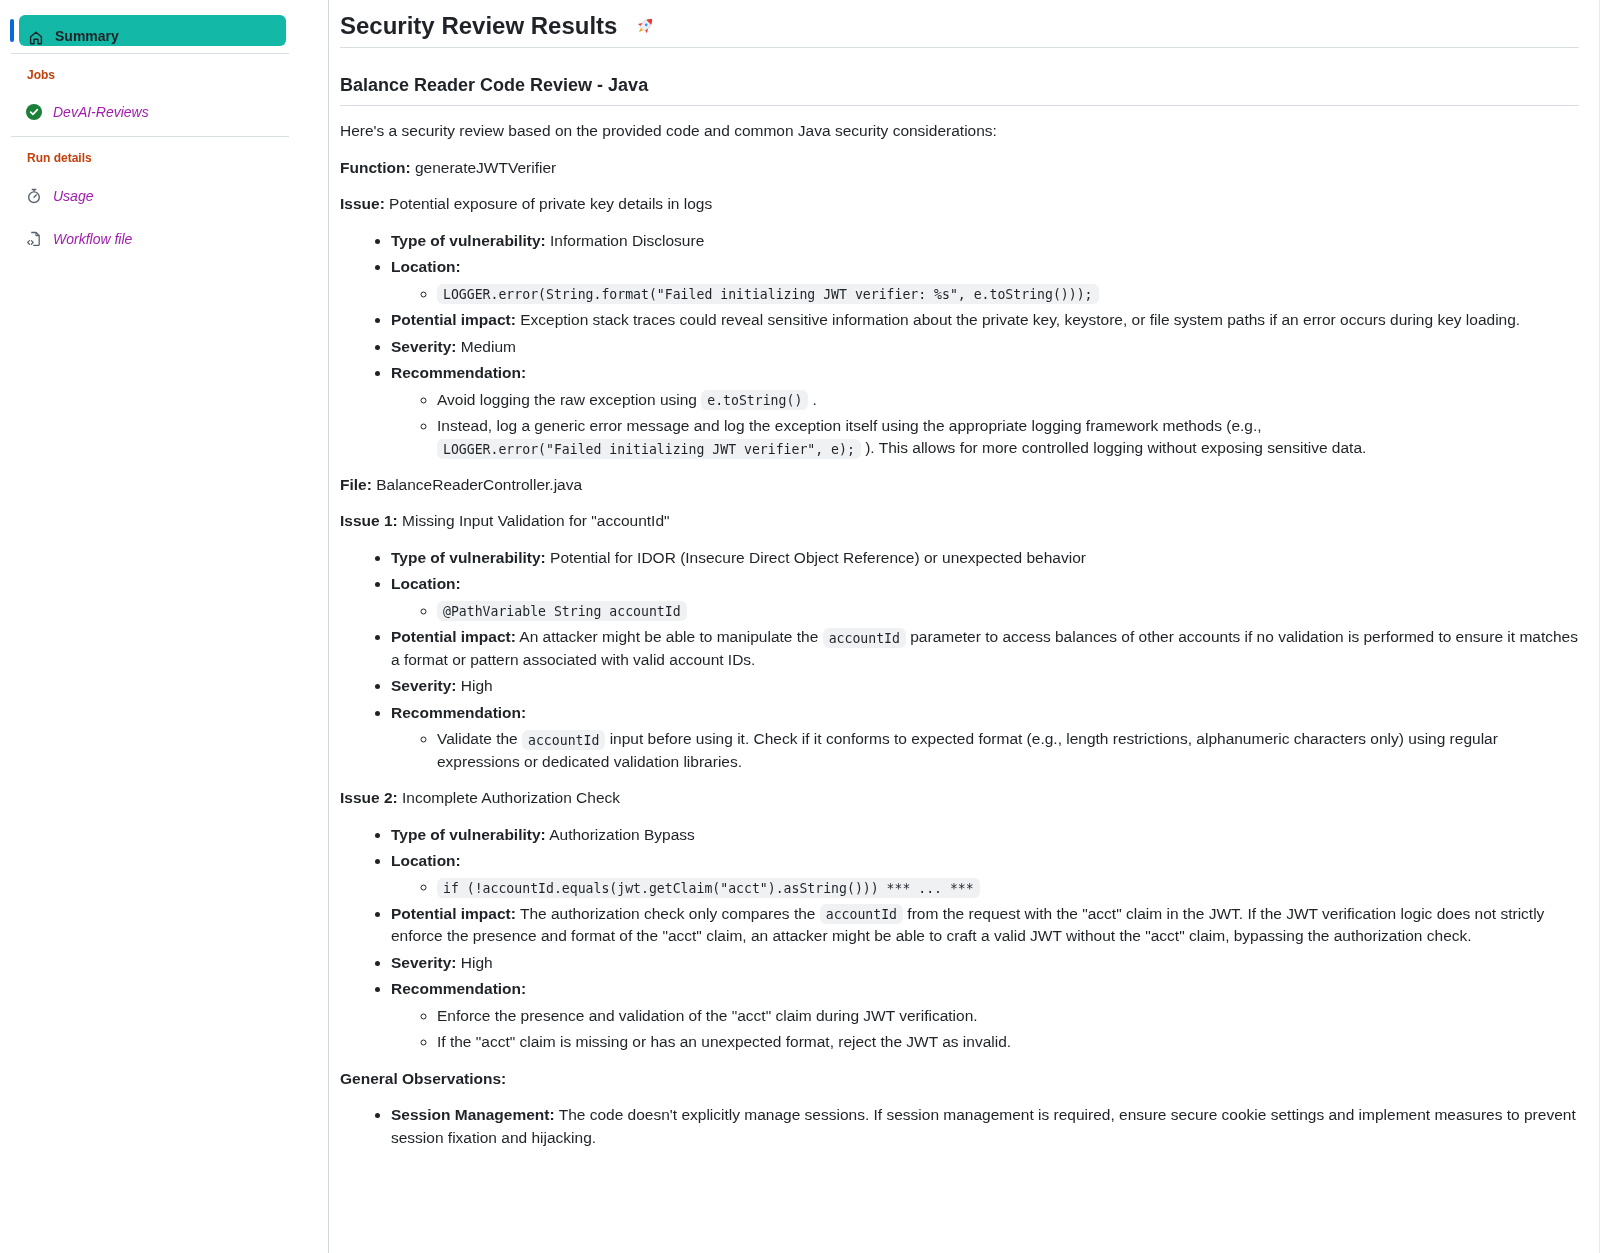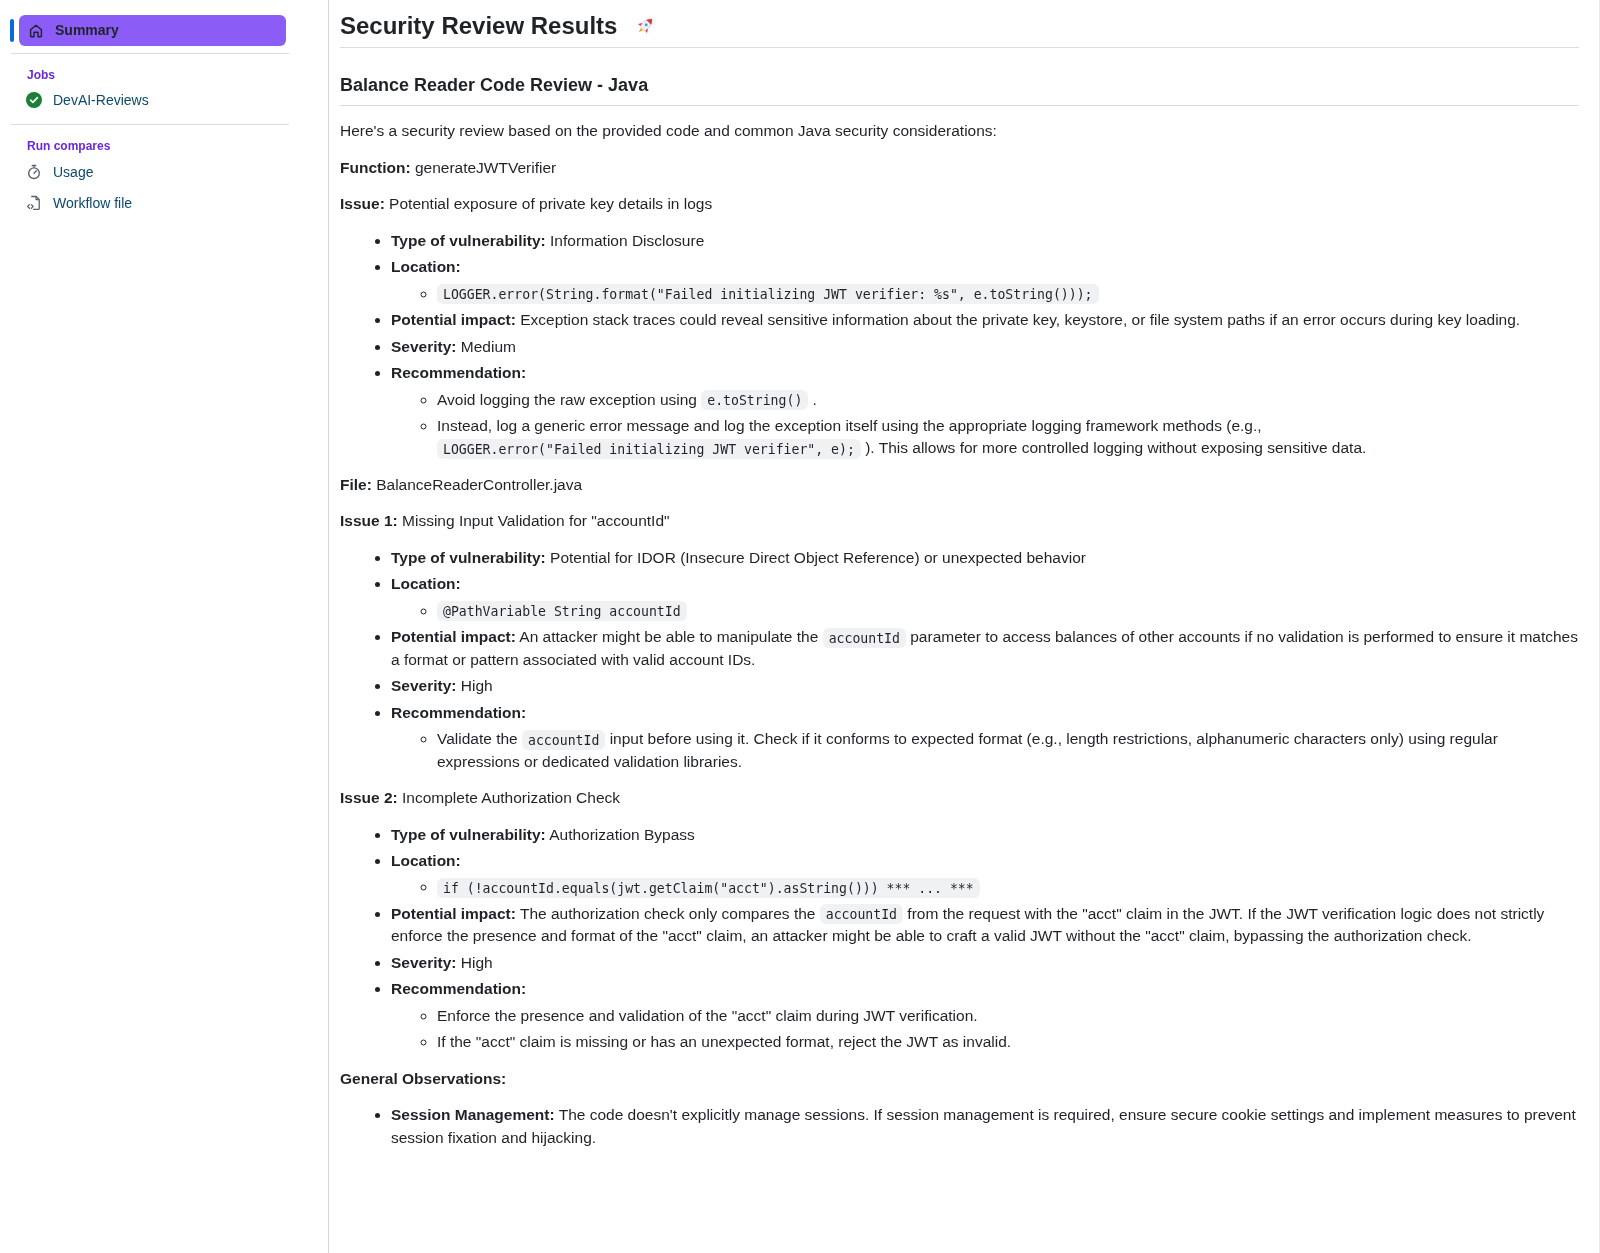--- a/index.html
+++ b/index.html
@@ -23,34 +23,34 @@
     padding-top: 15px;
     position: relative;
   }
   .accent-bar {
     position: absolute; left: 10px; top: 19px;
     width: 4px; height: 23px; border-radius: 2px;
     background: var(--accent, #0969da);
   }
   .summary-item {
     margin: 0 42px 0 19px; height: 31px;
-    background: #8b5cf6; border-radius: 6px;
-    display: flex; align-items: center; gap: 11px;
+    background: #14b8a6; border-radius: 6px;
+    display: flex; align-items: flex-end; gap: 11px;
     padding: 0 8px 0 9px;
     font-weight: 600; font-size: 14px; cursor: pointer;
   }
   .sidebar-divider { border: 0; border-top: 1px solid #d8dee4; margin: 7px 39px 0 11px; }
   .section-title {
     margin: 13px 0 0 27px;
-    font-size: 12px; font-weight: 600; color: #6d28d9;
+    font-size: 12px; font-weight: 600; color: #c2410c;
   }
   .side-item {
-    margin: 1px 0 0 26px; height: 30px;
+    margin: 13px 0 0 26px; height: 30px;
     display: flex; align-items: center; gap: 11px;
-    font-size: 14px; color: #0c4a6e; cursor: pointer;
+    font-size: 14px; color: #a21caf; cursor: pointer; font-style: italic;
   }
   .icon16 { width: 16px; height: 16px; flex: none; display: inline-flex; }
 
   
   .main { flex: 1 1 auto; padding: 0 20px 0 11px; overflow: hidden; }
   h1.page-title {
     font-size: 24px; font-weight: 700; line-height: 1.2;
     margin: 12px 0 0; padding-bottom: 6px;
     border-bottom: 1px solid #d8dee4;
     display: flex; align-items: center; gap: 17px;
@@ -102,21 +102,21 @@
             <path d="M11.4 5.6 6.9 10.4 4.6 8.1" fill="none" stroke="#ffffff" stroke-width="1.7" stroke-linecap="round" stroke-linejoin="round"></path>
           </svg>
         </span>
         <span>DevAI-Reviews</span>
       </div>
     </div>
 
     <hr class="sidebar-divider" style="margin-top:9px">
 
     <div class="section">
-      <div class="section-title">Run compares</div>
+      <div class="section-title">Run details</div>
       <div class="side-item">
         <span class="icon16">
           <svg viewBox="0 0 16 16" width="16" height="16">
             <circle cx="8" cy="9.2" r="5.3" fill="none" stroke="#59636e" stroke-width="1.4"></circle>
             <path d="M8 9.2 10.3 6.9" stroke="#59636e" stroke-width="1.4" stroke-linecap="round"></path>
             <path d="M6.3 1.4h3.4" stroke="#59636e" stroke-width="1.5" stroke-linecap="round"></path>
             <path d="M8 1.6v2" stroke="#59636e" stroke-width="1.4"></path>
           </svg>
         </span>
         <span>Usage</span>

